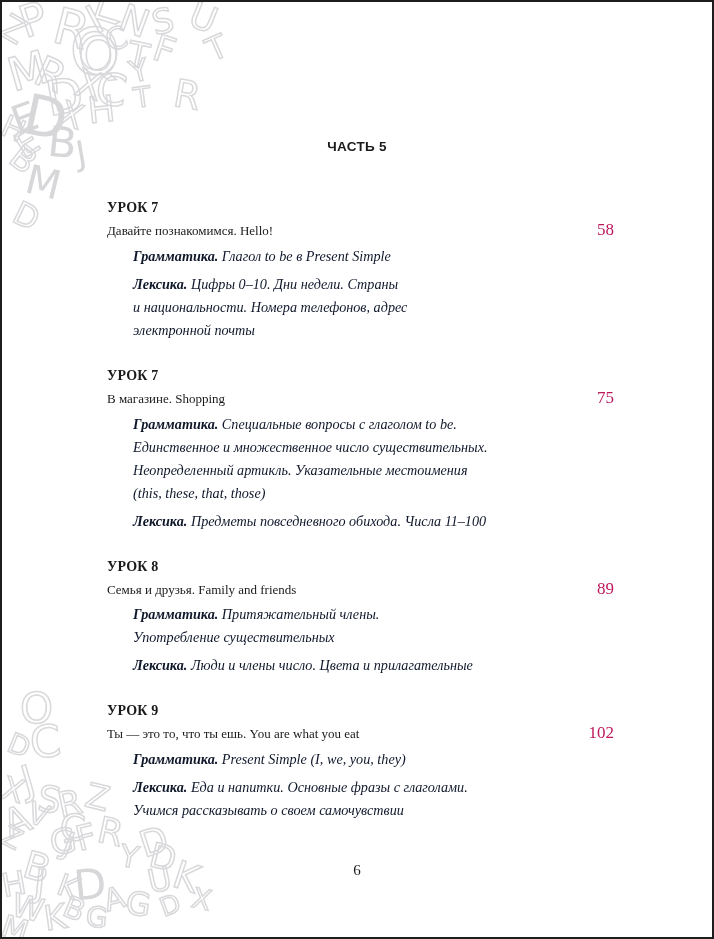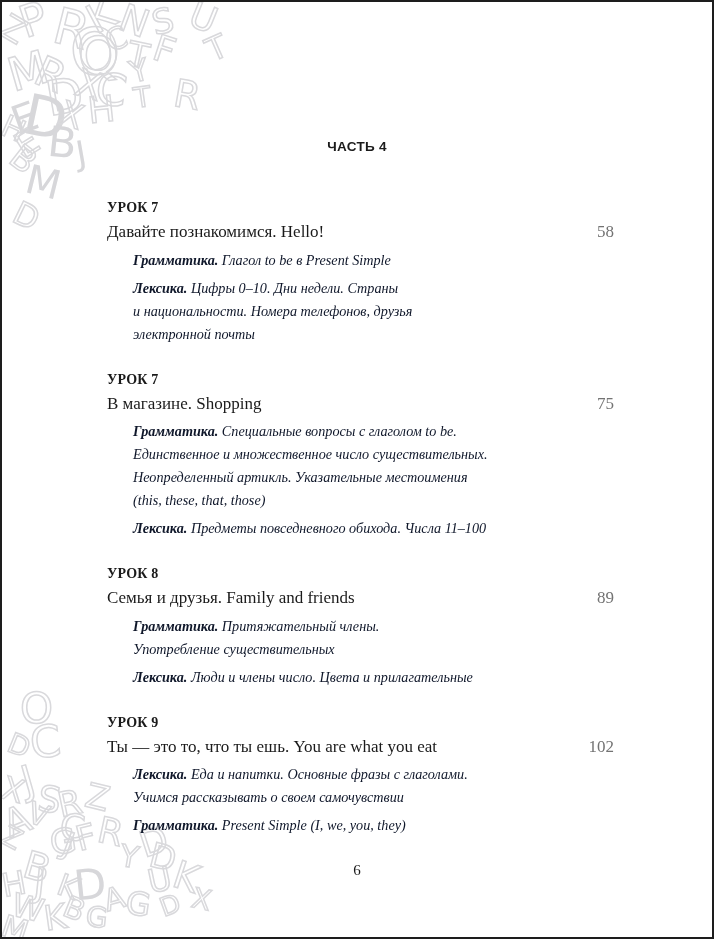--- a/index.html
+++ b/index.html
@@ -92,21 +92,21 @@
     line-height: 1.35;
   }
 
   .lesson-title-row {
     display: flex;
     align-items: baseline;
     width: 507px;
     margin-top: 2px;
   }
   .lesson-title {
-    font-size: 17px;
+    font-size: 13px;
     color: #1a1a1a;
     white-space: nowrap;
     line-height: 1.45;
   }
   .leader {
     flex: 1 1 auto;
     margin: 0 7px 0 9px;
     position: relative;
     top: -3px;
     height: 1px;
@@ -117,21 +117,21 @@
     letter-spacing: 4.1px;
     line-height: 0;
   }
   .leader::before {
     content: "..........................................................................";
     position: relative;
     top: -2px;
   }
   .lesson-page {
     font-size: 17px;
-    color: #737373;
+    color: #be185d;
     white-space: nowrap;
   }
 
   .lesson-details {
     margin-top: 4px;
     padding-left: 26px;
   }
   .detail-line {
     font-style: italic;
     font-size: 14.2px;
@@ -226,38 +226,38 @@
       <span class="decor-letter hollow" style="left: 62px; top: 892px; font-size: 30px; transform: rotate(22deg);">B</span>
       <span class="decor-letter hollow" style="left: 84px; top: 902px; font-size: 28px; transform: rotate(6deg);">G</span>
       <span class="decor-letter hollow" style="left: 0px; top: 912px; font-size: 30px; transform: rotate(18deg);">M</span>
       <span class="decor-letter hollow" style="left: 158px; top: 890px; font-size: 26px; transform: rotate(-20deg);">D</span>
       <span class="decor-letter hollow" style="left: 190px; top: 884px; font-size: 28px; transform: rotate(12deg);">X</span>
     </div>
 
   <div class="content">
 
     <div class="part-head">
-      <div class="part-label">ЧАСТЬ 4</div>
+      <div class="part-label">ЧАСТЬ 5</div>
     </div>
 
     <div class="toc">
         <div class="lesson">
           <div class="lesson-label">УРОК 7</div>
           <div class="lesson-title-row">
             <span class="lesson-title">Давайте познакомимся. Hello!</span>
             <span class="leader"></span>
             <span class="lesson-page">58</span>
           </div>
           <div class="lesson-details">
             <div class="detail-group">
               <div class="detail-line"><span class="dt">Грамматика.</span> <span>Глагол to be в Present Simple</span></div>
             </div>
             <div class="detail-group">
               <div class="detail-line"><span class="dt">Лексика.</span> <span>Цифры 0–10. Дни недели. Страны</span></div>
-              <div class="detail-line"><span>и национальности. Номера телефонов, друзья</span></div>
+              <div class="detail-line"><span>и национальности. Номера телефонов, адрес</span></div>
               <div class="detail-line"><span>электронной почты</span></div>
             </div>
           </div>
         </div>
         <div class="lesson">
           <div class="lesson-label">УРОК 7</div>
           <div class="lesson-title-row">
             <span class="lesson-title">В магазине. Shopping</span>
             <span class="leader"></span>
             <span class="lesson-page">75</span>
@@ -293,26 +293,26 @@
         </div>
         <div class="lesson">
           <div class="lesson-label">УРОК 9</div>
           <div class="lesson-title-row">
             <span class="lesson-title">Ты — это то, что ты ешь. You are what you eat</span>
             <span class="leader"></span>
             <span class="lesson-page">102</span>
           </div>
           <div class="lesson-details">
             <div class="detail-group">
+              <div class="detail-line"><span class="dt">Грамматика.</span> <span>Present Simple (I, we, you, they)</span></div>
+            </div>
+            <div class="detail-group">
               <div class="detail-line"><span class="dt">Лексика.</span> <span>Еда и напитки. Основные фразы с глаголами.</span></div>
               <div class="detail-line"><span>Учимся рассказывать о своем самочувствии</span></div>
             </div>
-            <div class="detail-group">
-              <div class="detail-line"><span class="dt">Грамматика.</span> <span>Present Simple (I, we, you, they)</span></div>
-            </div>
           </div>
         </div>
       </div>
 
   </div>
 
   <div class="page-number">6</div>
 
 </div>
 

